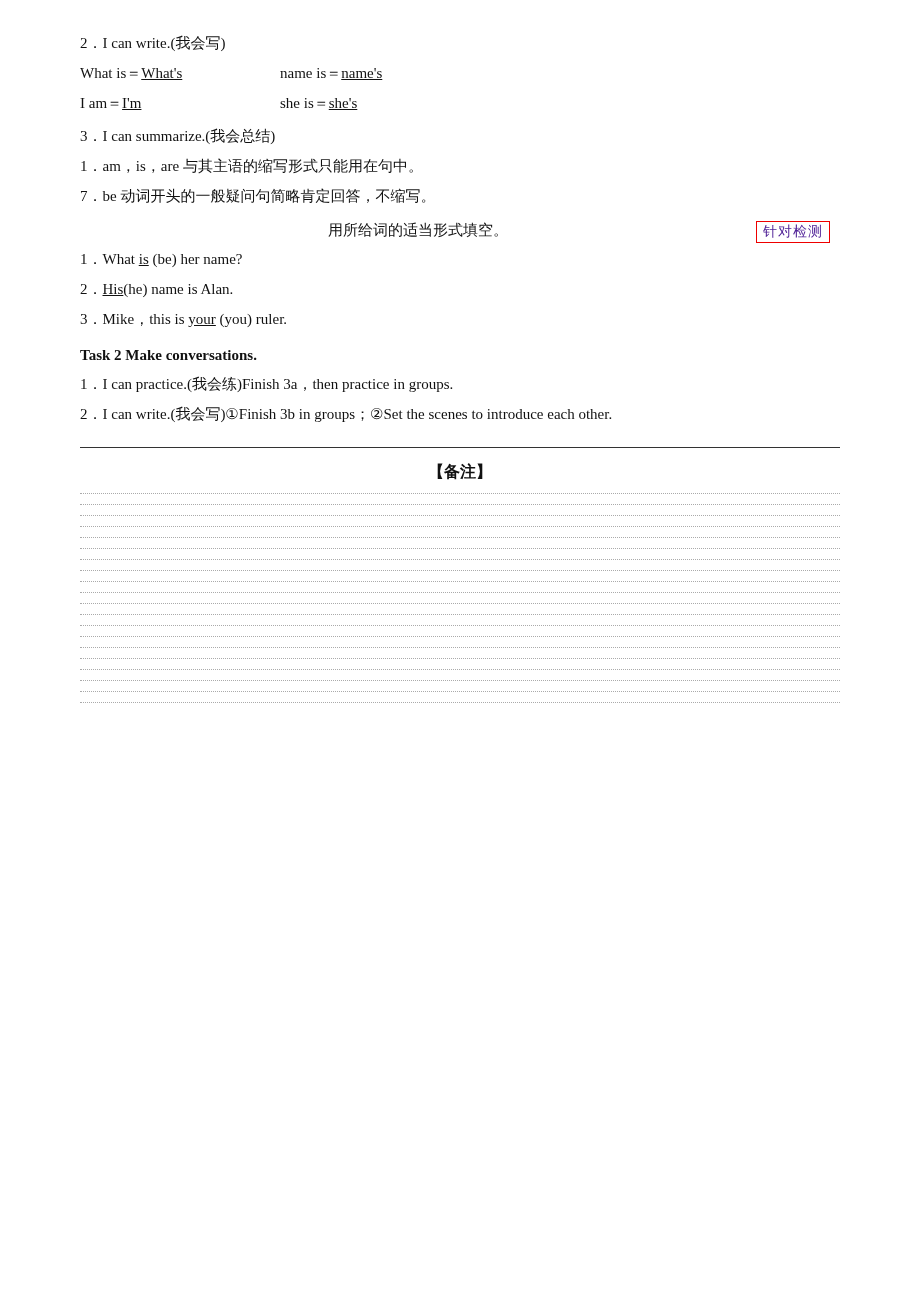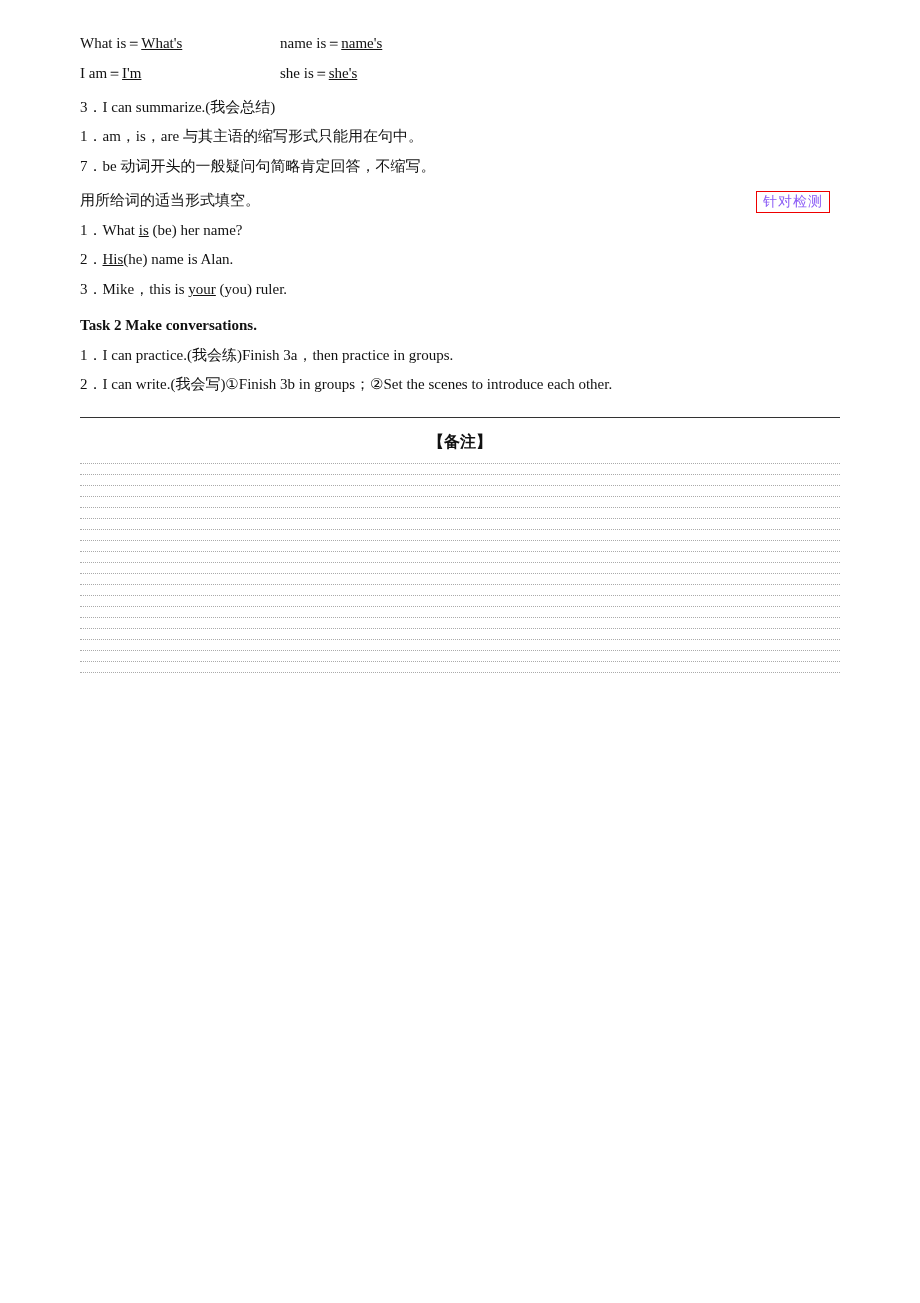--- a/index.html
+++ b/index.html
@@ -46,39 +46,40 @@
       min-width: 200px;
     }
 
     .equals-row .col2 {
       min-width: 200px;
     }
 
     .badge {
       display: inline-block;
       border: 1.5px solid #e00;
-      color: #8b5cf6;
+      color: #4c1d95;
       font-size: 14px;
       padding: 1px 6px;
       letter-spacing: 1px;
       font-family: "SimSun", serif;
       font-weight: normal;
       float: right;
       margin-top: 4px;
       margin-right: 10px;
     }
 
     .badge-container {
       text-align: right;
       margin-bottom: 6px;
     }
 
     .fill-blank-section {
       margin-top: 4px;
       margin-bottom: 8px;
+      text-align: center;
     }
 
     .number-item {
       display: flex;
       align-items: baseline;
       line-height: 1.85;
       margin-bottom: 2px;
     }
 
     .num-label {
@@ -121,20 +122,21 @@
       line-height: 1.85;
       margin-bottom: 2px;
     }
   </style>
 </head>
 <body>
 
 <div class="page">
 
   <div class="section">
+    <div class="line">2．I can write.(我会写)</div>
 
     <div class="equals-row">
       <span class="col1">
         What is＝<span class="underline">What's</span>
       </span>
       <span class="col2">
         name is＝<span class="underline">name's</span>
       </span>
     </div>
 

